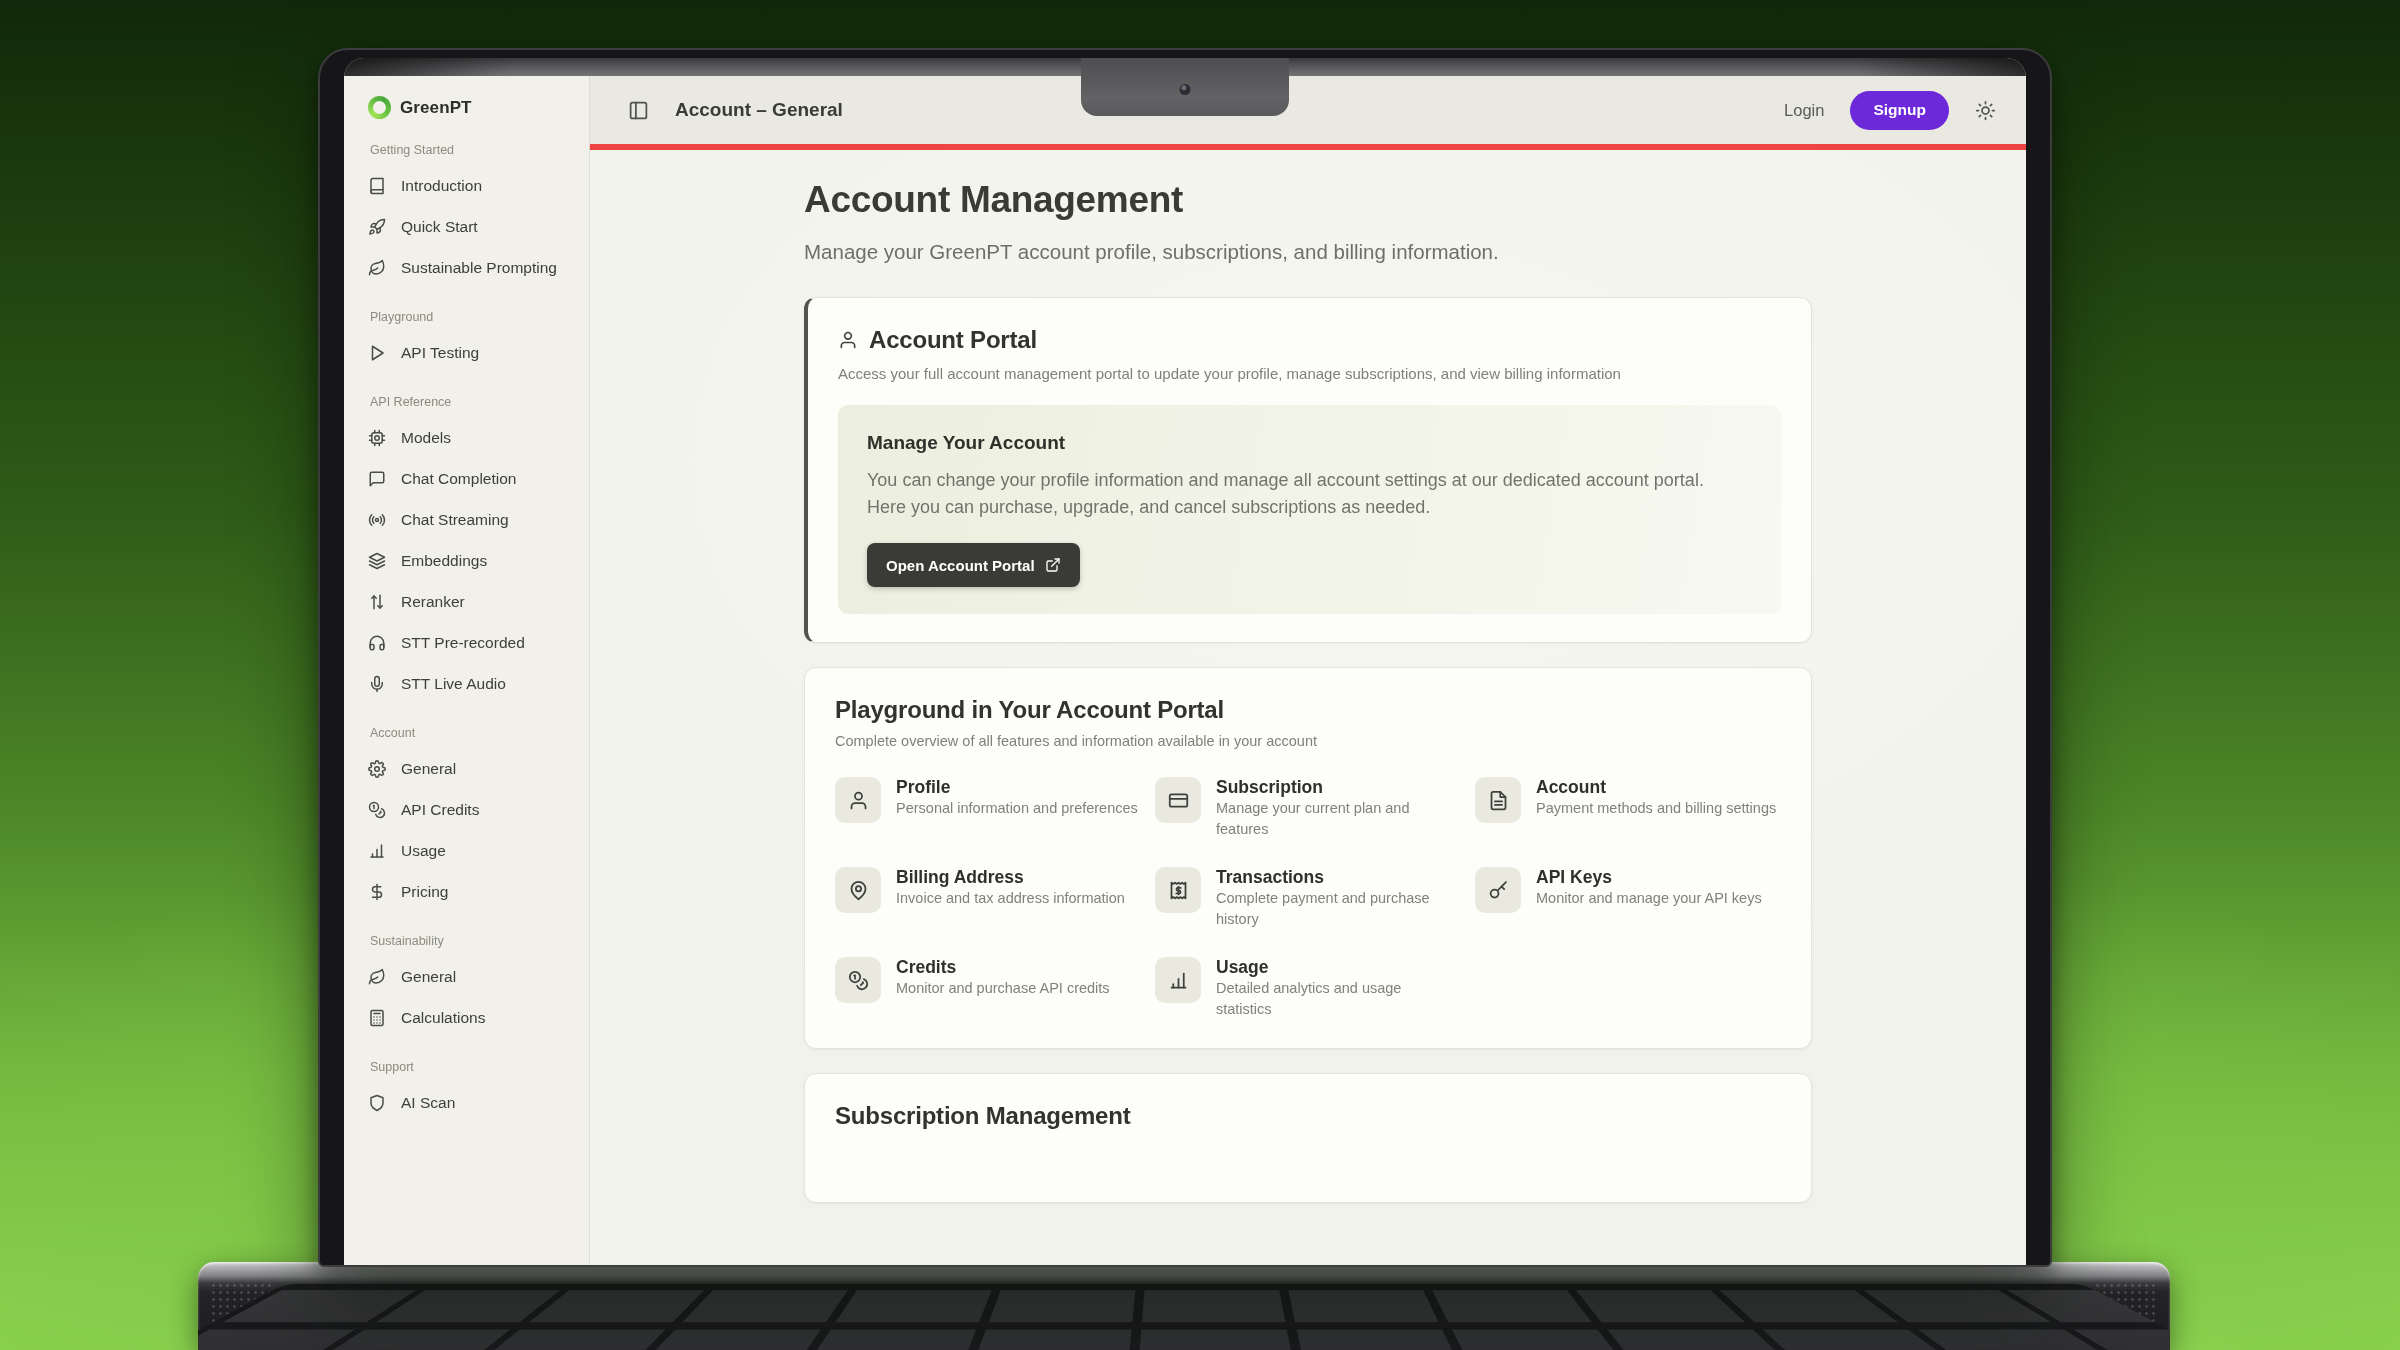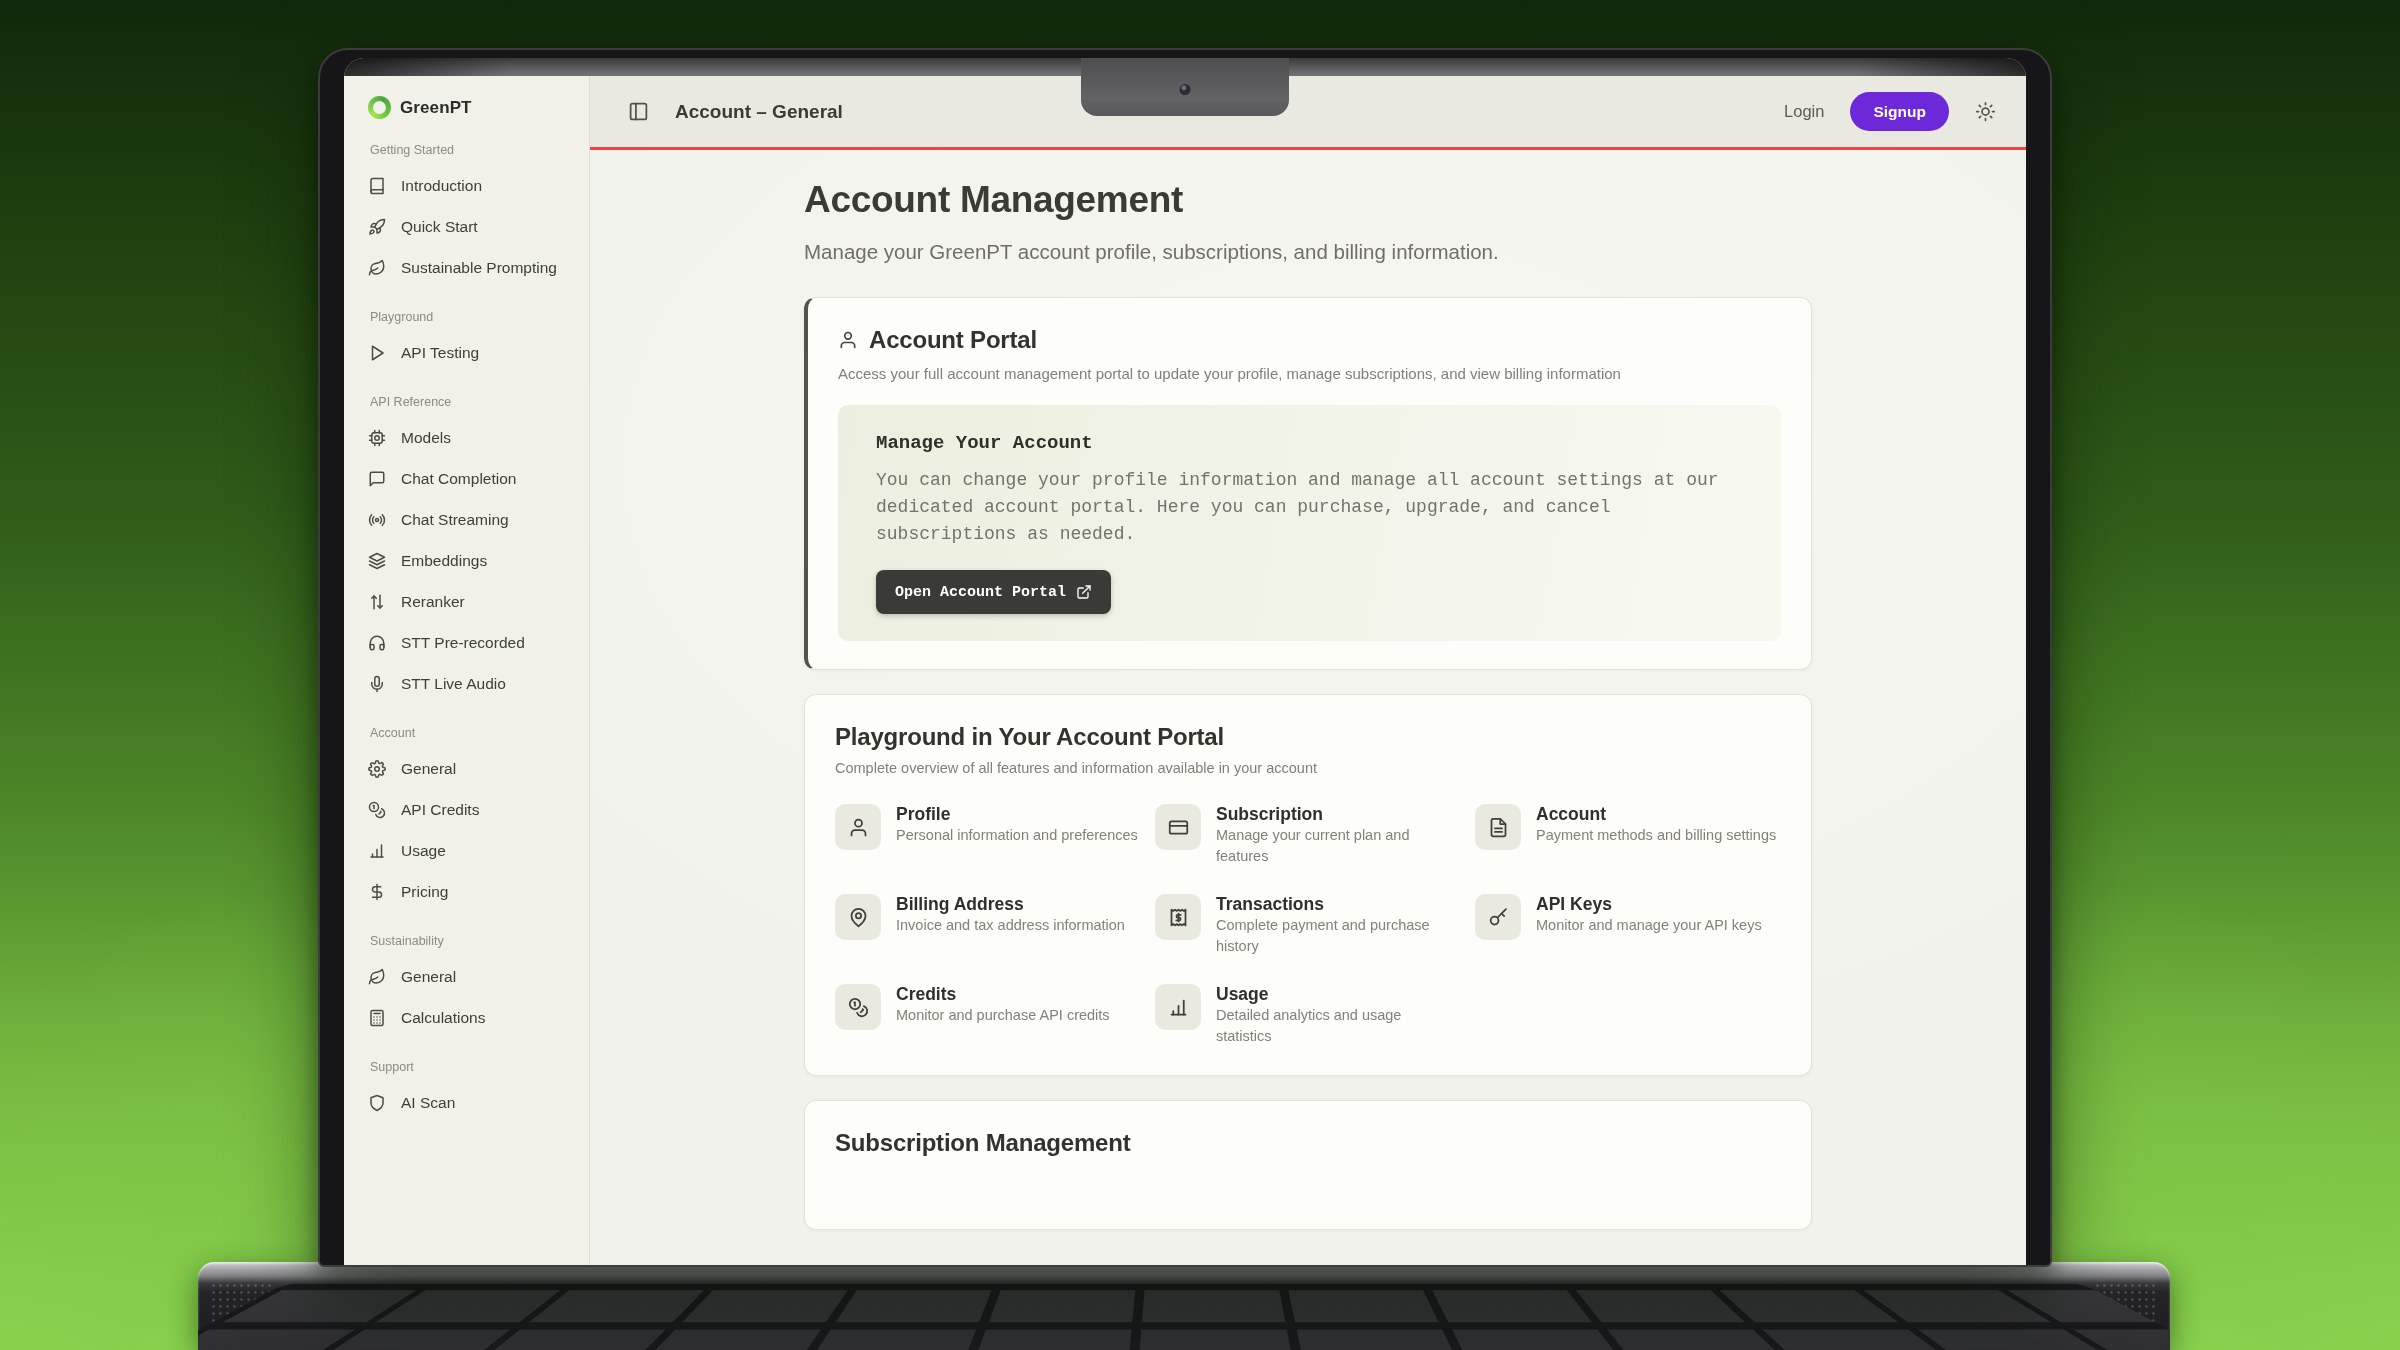--- a/index.html
+++ b/index.html
@@ -84,21 +84,21 @@
   .nav-section { margin-bottom: 22px; }
   .nav-label { font-size: 12.5px; color: #8b8b80; margin: 0 0 8px 2px; }
   .nav-item { display: flex; align-items: center; gap: 15px; height: 41px; color: #3e3f38;
     font-size: 15.5px; cursor: pointer; border-radius: 8px; }
   .nav-icon { width: 18px; height: 18px; color: #4b4c44; flex: 0 0 18px; display: inline-flex; }
   .nav-icon svg, .ic svg { width: 100%; height: 100%; }
 
   
   .main { flex: 1; display: flex; flex-direction: column; min-width: 0; }
   .topbar {
-    height: 74px; flex: 0 0 74px; background: #e9e9e1; border-bottom: 3px solid #ef4444;
+    height: 74px; flex: 0 0 74px; background: #e9e9e1; border-bottom: 6px solid #ef4444;
     display: flex; align-items: center; padding: 0 30px 0 38px;
   }
   .panel-btn { width: 21px; height: 21px; color: #51524a; background: none; border: none; cursor: pointer; display: inline-flex; }
   .topbar-title { font-size: 19px; font-weight: 600; color: #3a3b33; margin-left: 26px; }
   .topbar-right { margin-left: auto; display: flex; align-items: center; gap: 26px; }
   .login { font-size: 16.5px; color: #5a5b52; cursor: pointer; }
   .signup { background: #6d28d9; color: #ffffff; font-size: 15.5px; font-weight: 700;
     border: none; border-radius: 20px; height: 39px; padding: 0 23px; cursor: pointer;
     font-family: inherit; }
   .theme-btn { width: 21px; height: 21px; color: #55564e; background: none; border: none; cursor: pointer; display: inline-flex; }
@@ -111,22 +111,22 @@
   p.subheading { font-size: 20.5px; color: #6f6f67; margin-top: 19px; }
 
   .card { background: #fdfdfa; border: 1px solid #e3e3d8; border-radius: 12px;
     box-shadow: 0 1px 3px rgba(60,60,45,.06); padding: 28px 30px; }
   .portal-card { margin-top: 33px; border-left: 4px solid #52534a; }
   .card-head { display: flex; align-items: center; gap: 11px; }
   .card-head .ic { width: 20px; height: 20px; color: #43443c; display: inline-flex; }
   .card-title { font-size: 24px; font-weight: 700; color: #32332c; letter-spacing: -.2px; }
   .card-desc { font-size: 15px; color: #81817a; margin-top: 11px; }
 
-  .inner-panel { margin-top: 23px; border-radius: 10px; padding: 27px 38px;
-    background: linear-gradient(100deg, #ecefdf 0%, #f2f4e8 55%, #f7f8f0 100%); font-family: Liberation Mono, monospace; }
+  .inner-panel { margin-top: 23px; border-radius: 10px; padding: 27px 29px;
+    background: linear-gradient(100deg, #ecefdf 0%, #f2f4e8 55%, #f7f8f0 100%); }
   .inner-panel h3 { font-size: 19px; font-weight: 700; color: #2f302a; }
   .inner-panel p { font-size: 18px; color: #73736b; line-height: 1.5; margin-top: 13px; max-width: 870px; }
   .dark-btn { margin-top: 22px; display: inline-flex; align-items: center; gap: 10px;
     background: #3a3a36; color: #fff; border: none; border-radius: 8px; height: 44px;
     padding: 0 19px; font-size: 15px; font-weight: 700; cursor: pointer; font-family: inherit;
     box-shadow: 0 2px 5px rgba(40,40,30,.25); }
   .dark-btn .ic { width: 16px; height: 16px; display: inline-flex; }
 
   .features-card { margin-top: 24px; }
   .features-sub { font-size: 14.5px; color: #81817a; margin-top: 9px; }

